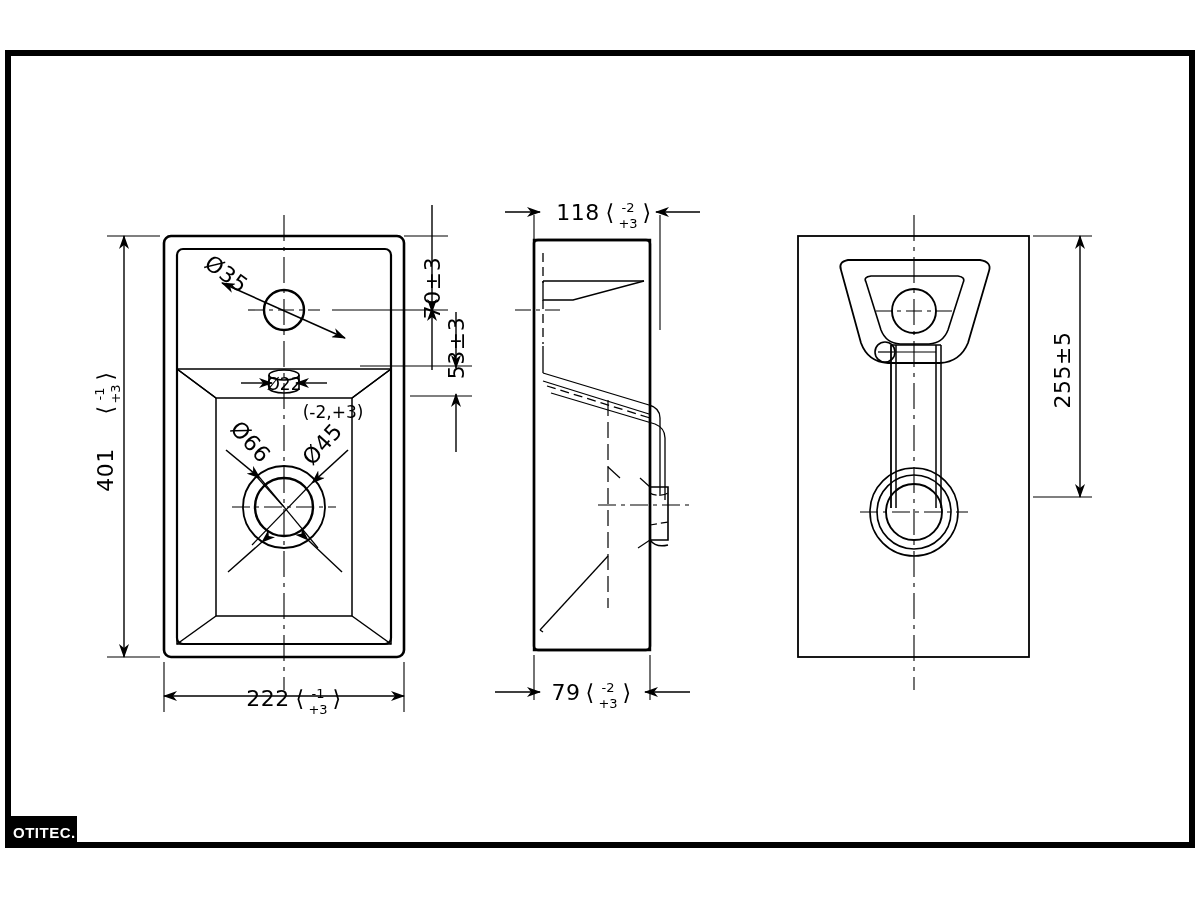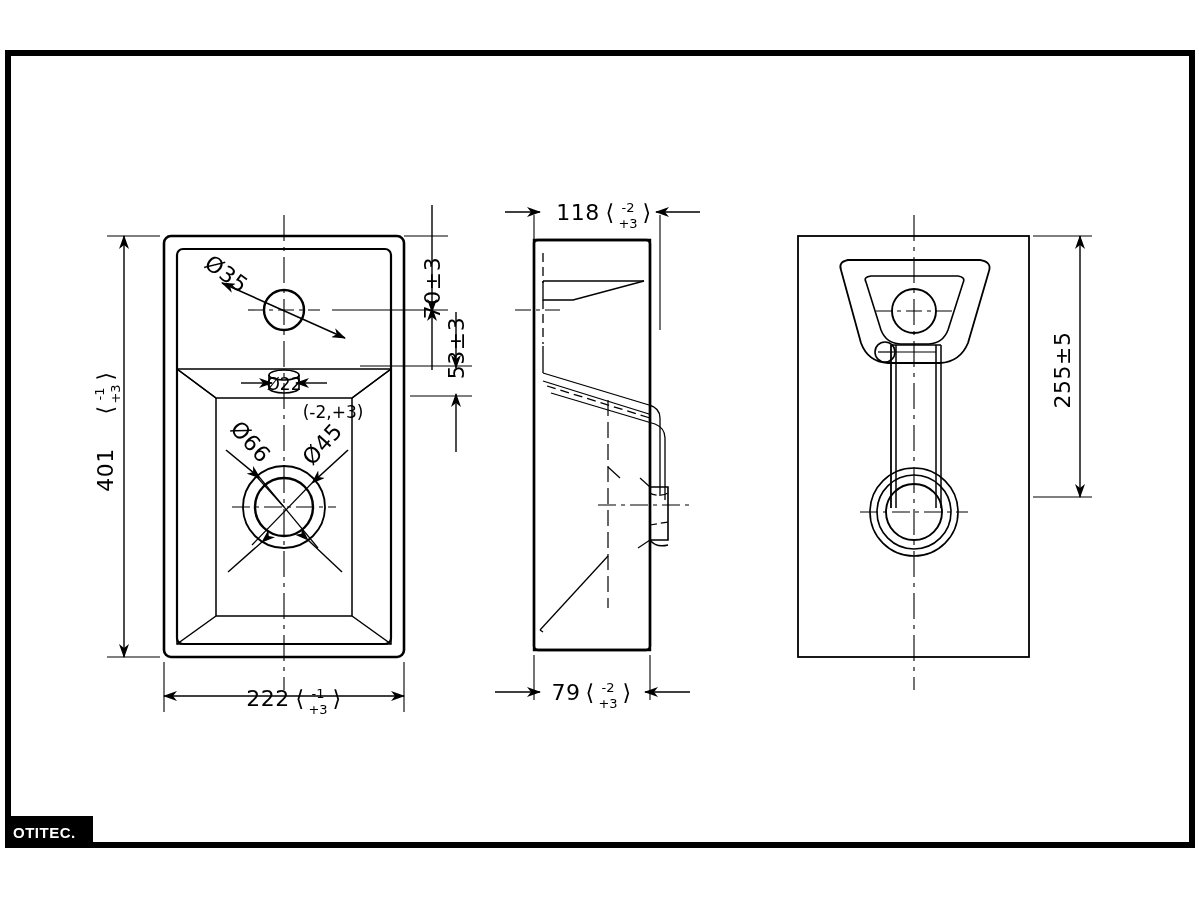--- a/index.html
+++ b/index.html
@@ -26,21 +26,21 @@
     position: absolute;
     left: 0; top: 0;
     width: 1199px;
     height: 899px;
     display: block;
   }
   .logo-box {
     position: absolute;
     left: 5px;
     top: 816px;
-    width: 88px;
+    width: 72px;
     height: 32px;
     background: #000000;
     display: flex;
     align-items: center;
     justify-content: flex-start;
     padding-left: 8px;
     box-sizing: border-box;
   }
   .logo-text {
     color: #ffffff;

